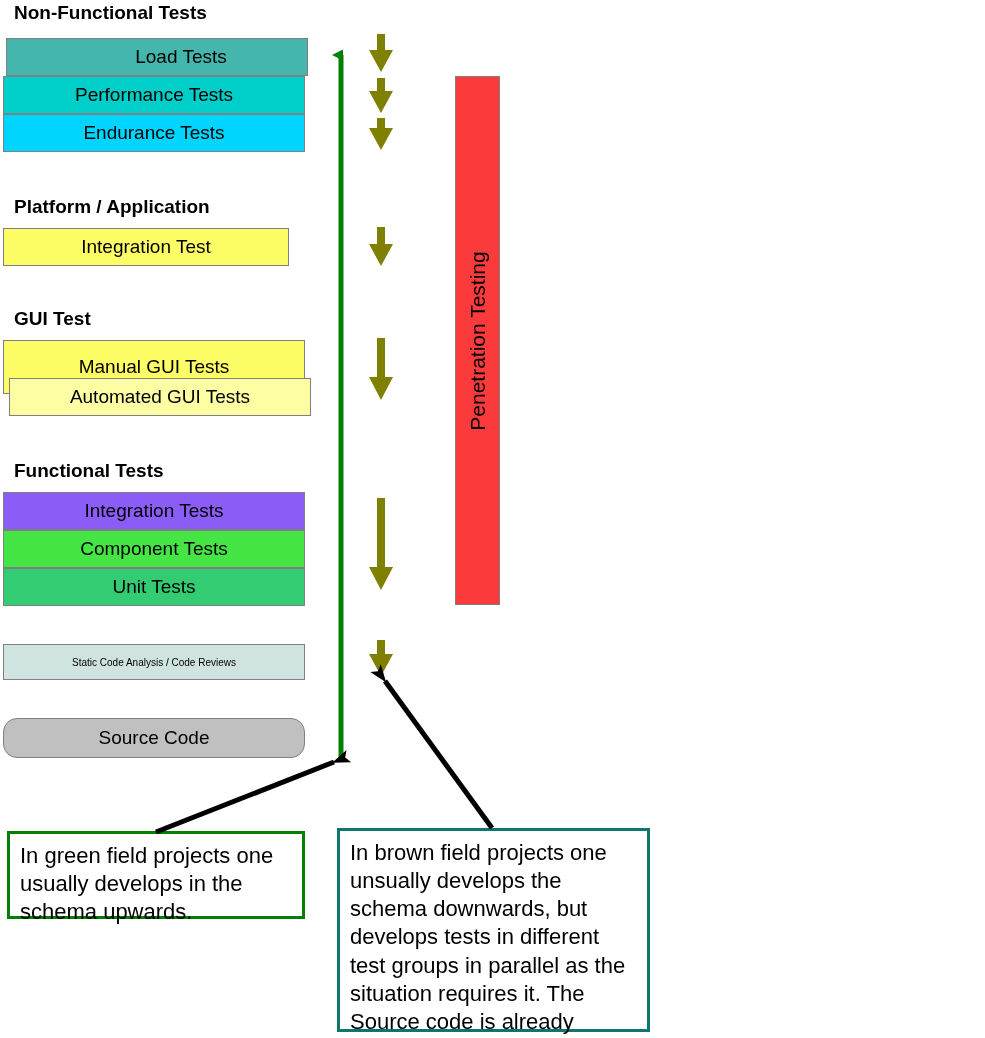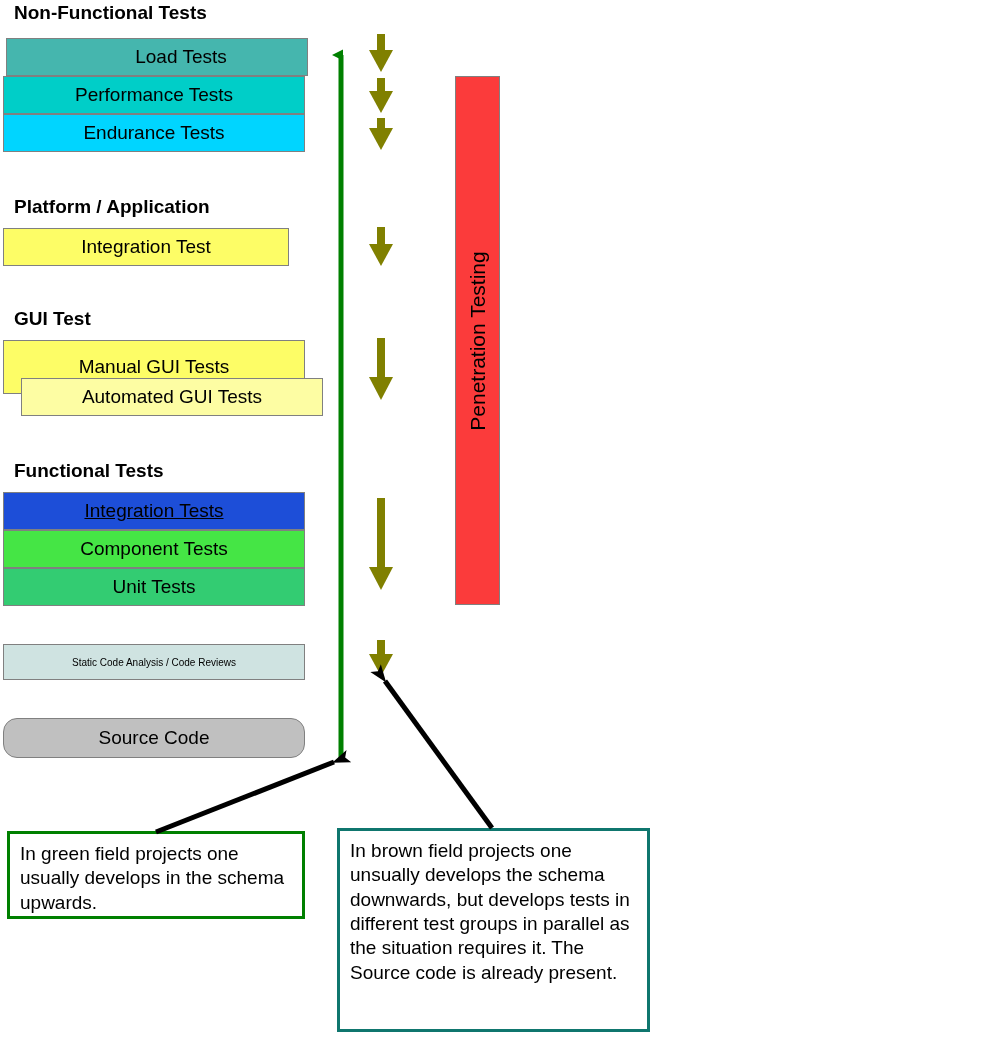--- a/index.html
+++ b/index.html
@@ -55,21 +55,21 @@
     white-space: nowrap;
     font-size: 21px;
     color: #000000;
   }
 
   .callout {
     position: absolute;
     box-sizing: border-box;
     background: #ffffff;
     padding: 8px 10px 10px 10px;
-    font-size: 19px;
+    font-size: 22px;
     line-height: 1.28;
     color: #000000;
     white-space: pre-line;
   }
 
   svg.overlay {
     position: absolute;
     left: 0; top: 0;
     width: 985px;
     height: 1038px;
@@ -86,23 +86,23 @@
   <div class="group-title" style="left:14px; top:308px;">GUI Test</div>
   <div class="group-title" style="left:14px; top:460px;">Functional Tests</div>
 
   <div class="box" style="left:6px; top:38px; width:302px; height:38px; background:#45b6ae;padding-left:48px;">Load Tests</div>
   <div class="box" style="left:3px; top:76px; width:302px; height:38px; background:#00cec8;">Performance Tests</div>
   <div class="box" style="left:3px; top:114px; width:302px; height:38px; background:#00d5ff;">Endurance Tests</div>
 
   <div class="box" style="left:3px; top:228px; width:286px; height:38px; background:#fdfd66;">Integration Test</div>
 
   <div class="box" style="left:3px; top:340px; width:302px; height:54px; background:#fdfd66;">Manual GUI Tests</div>
-  <div class="box" style="left:21px; top:378px; width:302px; height:38px; background:#fdfda3;">Automated GUI Tests</div>
+  <div class="box" style="left:9px; top:378px; width:302px; height:38px; background:#fdfda3;">Automated GUI Tests</div>
 
-  <div class="box" style="left:3px; top:492px; width:302px; height:38px; background:#1d4ed8;text-decoration:underline;">Integration Tests</div>
+  <div class="box" style="left:3px; top:492px; width:302px; height:38px; background:#8b5cf6;">Integration Tests</div>
   <div class="box" style="left:3px; top:530px; width:302px; height:38px; background:#45e545;">Component Tests</div>
   <div class="box" style="left:3px; top:568px; width:302px; height:38px; background:#33cc72;">Unit Tests</div>
 
   <div class="box small-text" style="left:3px; top:644px; width:302px; height:36px; background:#cfe3e1;">Static Code Analysis / Code Reviews</div>
   <div class="box" style="left:3px; top:718px; width:302px; height:40px; background:#c0c0c0;border-radius:14px;">Source Code</div>
 
   <div class="vbar" style="left:455px; top:76px; width:45px; height:529px; background:#fb3b3b;">
     <span class="vlabel">Penetration Testing</span>
   </div>
 

